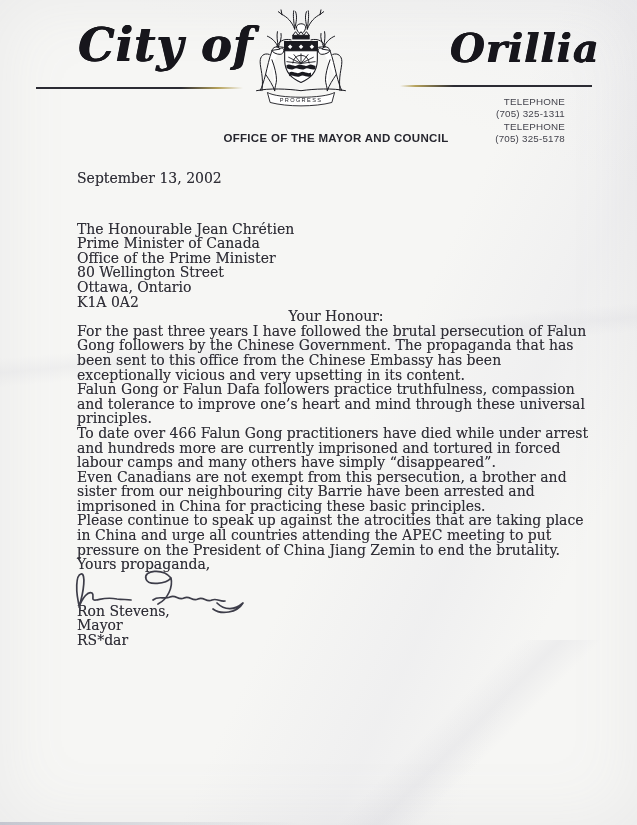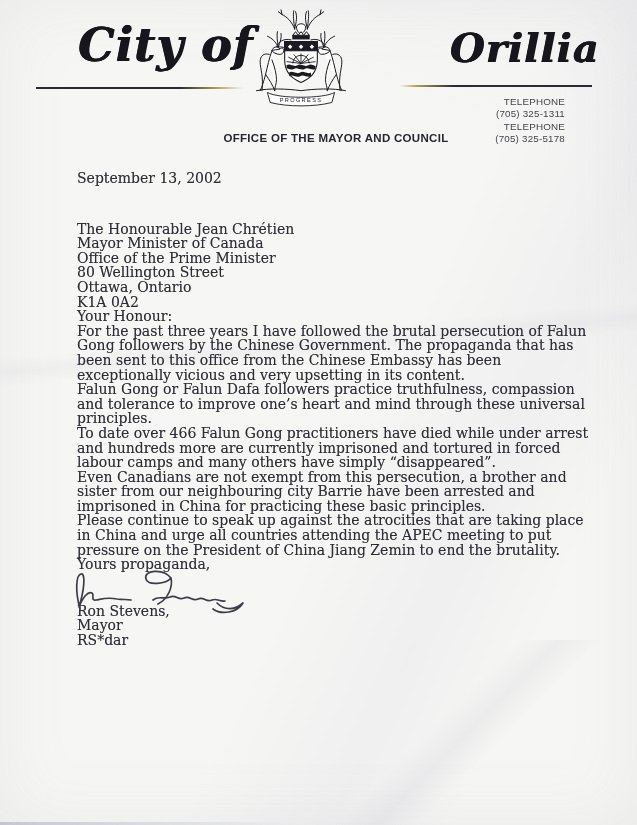--- a/index.html
+++ b/index.html
@@ -73,21 +73,21 @@
 
   
   .letter{
     position:absolute;left:77px;top:171px;width:518px;
     font-size:14px;line-height:14.6px;
     color:#2f2e36;
     text-shadow:0 0 0.4px rgba(47,46,60,0.45);
   }
   .letter p{margin:0;}
   .recipient{margin-top:36px;}
-  .salutation{margin-top:37px;}
+  .salutation{margin-top:37px;text-align:center;}
   .para{margin-top:15px;}
   .closing{margin-top:15px;}
   .sig-wrap{position:relative;height:32px;}
   .sig-wrap svg{position:absolute;left:-10px;top:-7px;}
   .ref{margin-top:14px;}
 </style>
 </head>
 <body>
 
 <div class="page">
@@ -164,21 +164,21 @@
     <div>(705) 325-1311</div>
     <div>TELEPHONE</div>
     <div>(705) 325-5178</div>
   </div>
 
   <div class="letter">
     <p class="date">September 13, 2002</p>
 
     <div class="recipient">
       <p>The Honourable Jean Chrétien</p>
-      <p>Mayor Minister of Canada</p>
+      <p>Prime Minister of Canada</p>
       <p>Office of the Prime Minister</p>
       <p>80 Wellington Street</p>
       <p>Ottawa, Ontario</p>
       <p>K1A 0A2</p>
     </div>
 
     <p class="salutation">Your Honour:</p>
 
     <p class="para">For the past three years I have followed the brutal persecution of Falun Gong followers by the Chinese Government.  The propaganda that has been sent to this office from the Chinese Embassy has been exceptionally vicious and very upsetting in its content.</p>
     <p class="para">Falun Gong or Falun Dafa followers practice truthfulness, compassion and tolerance to improve one’s heart and mind through these universal principles.</p>

